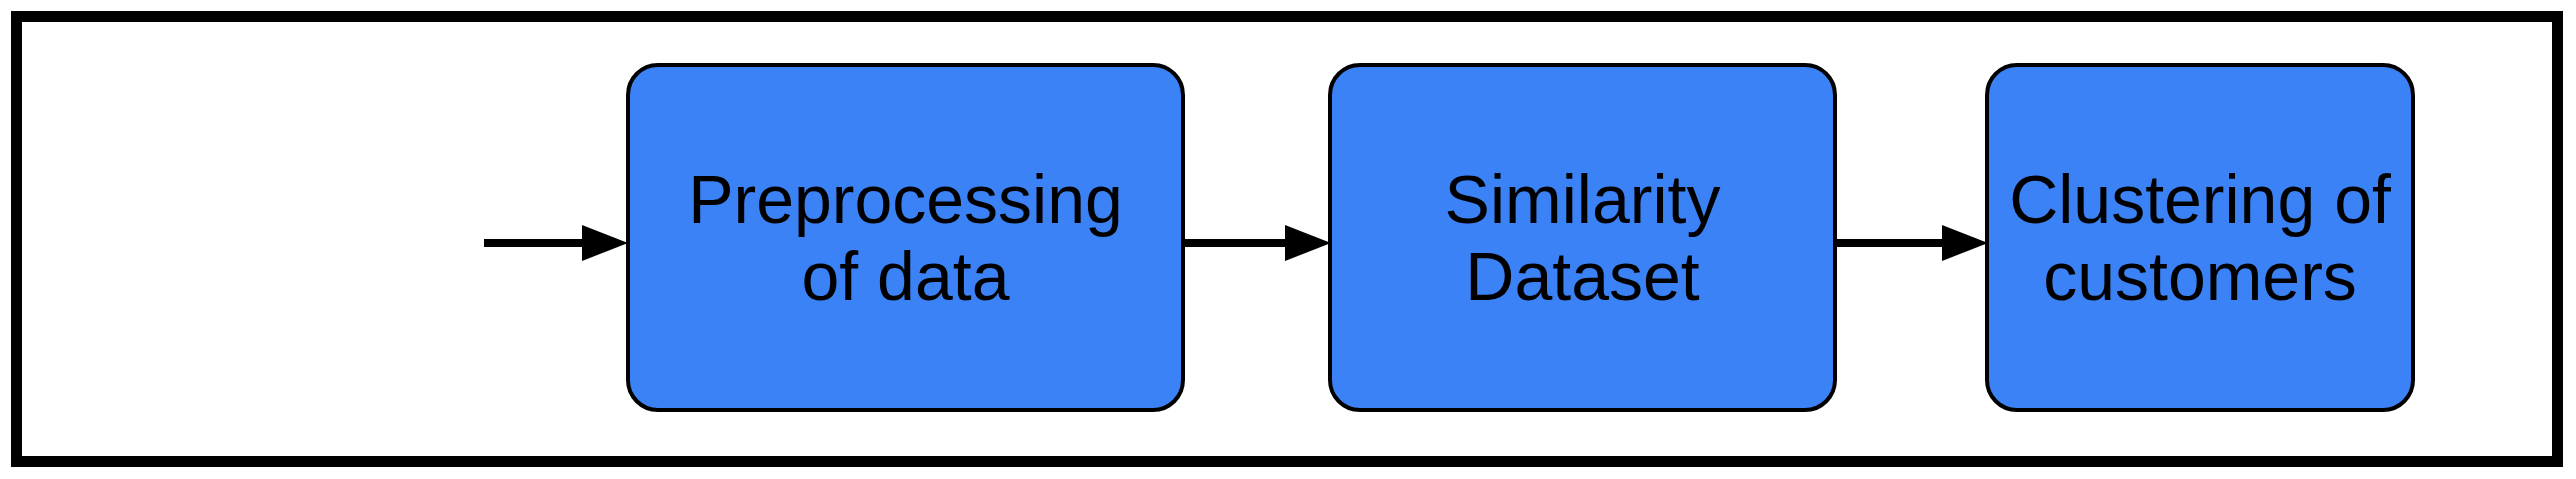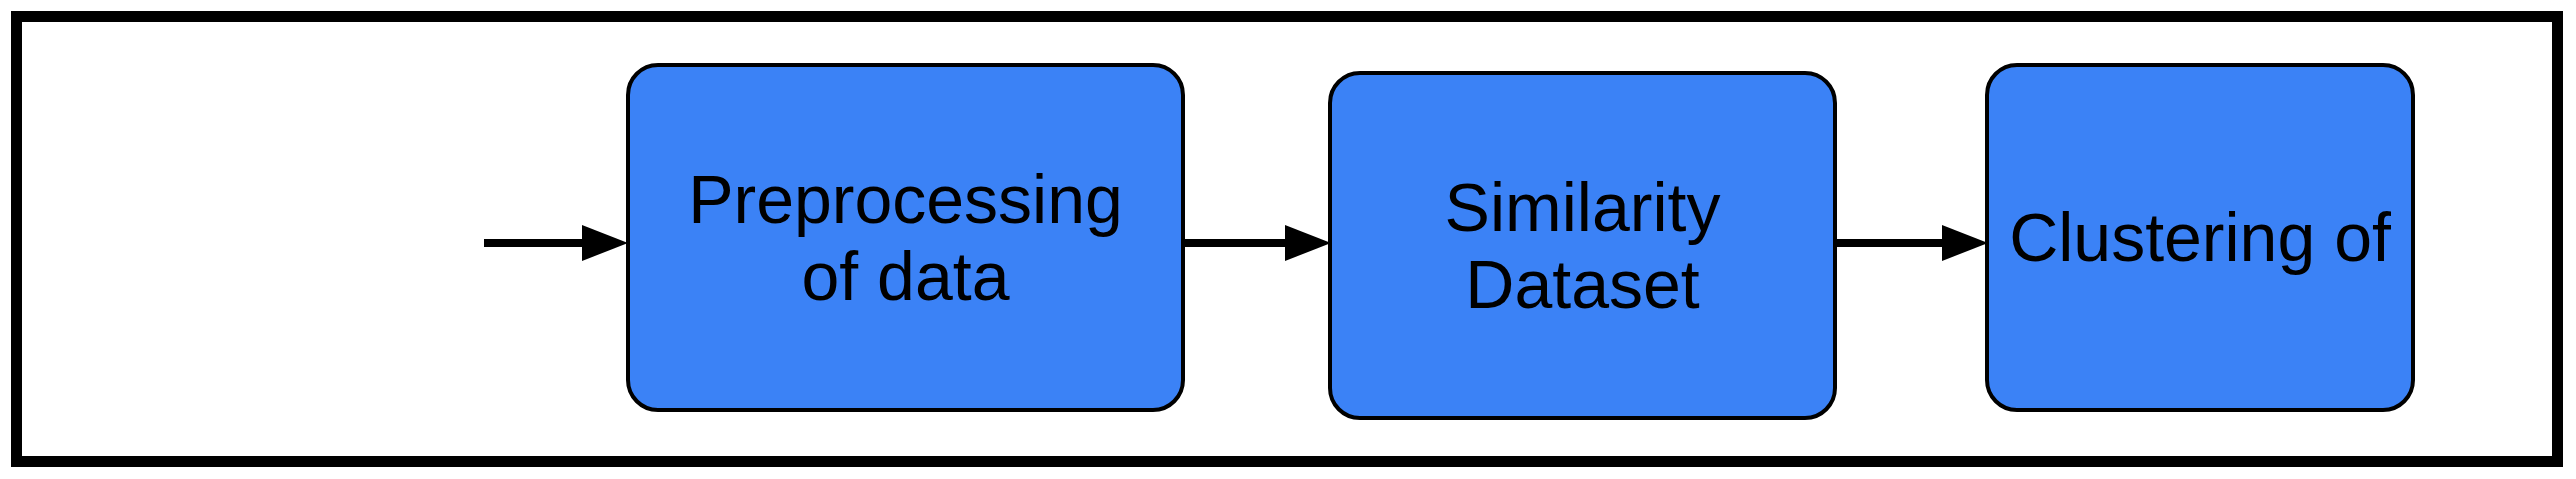--- a/index.html
+++ b/index.html
@@ -34,21 +34,21 @@
     border: 4.4px solid #000000;
     border-radius: 32px;
     box-sizing: border-box;
     background: #3b82f6;
     display: flex; flex-direction: column;
     align-items: center; justify-content: center;
     text-align: center;
     font-size: 68px; line-height: 77px;
   }
   .box1 { left: 626px;  width: 559px; }
-  .box2 { left: 1328px; width: 509px; margin-top: 8px; }
+  .box2 { left: 1328px; width: 509px; }
   .box3 { left: 1985px; width: 430px; }
   .box-line { display: block; white-space: nowrap; }
 
   
   .arrow {
     position: absolute; top: 224px; height: 37px;
     display: flex; align-items: center;
   }
   .arrow .shaft { height: 8px; background: #000000; }
   .arrow .head {
@@ -89,16 +89,17 @@
     <span class="box-line">Dataset</span>
   </div>
 
   <div class="arrow arrow3">
     <div class="shaft"></div>
     <div class="head"></div>
   </div>
 
   <div class="node box box3">
     <span class="box-line">Clustering of</span>
+    <span class="box-line">customers</span>
   </div>
 
 </div>
 
 
 </body></html>

